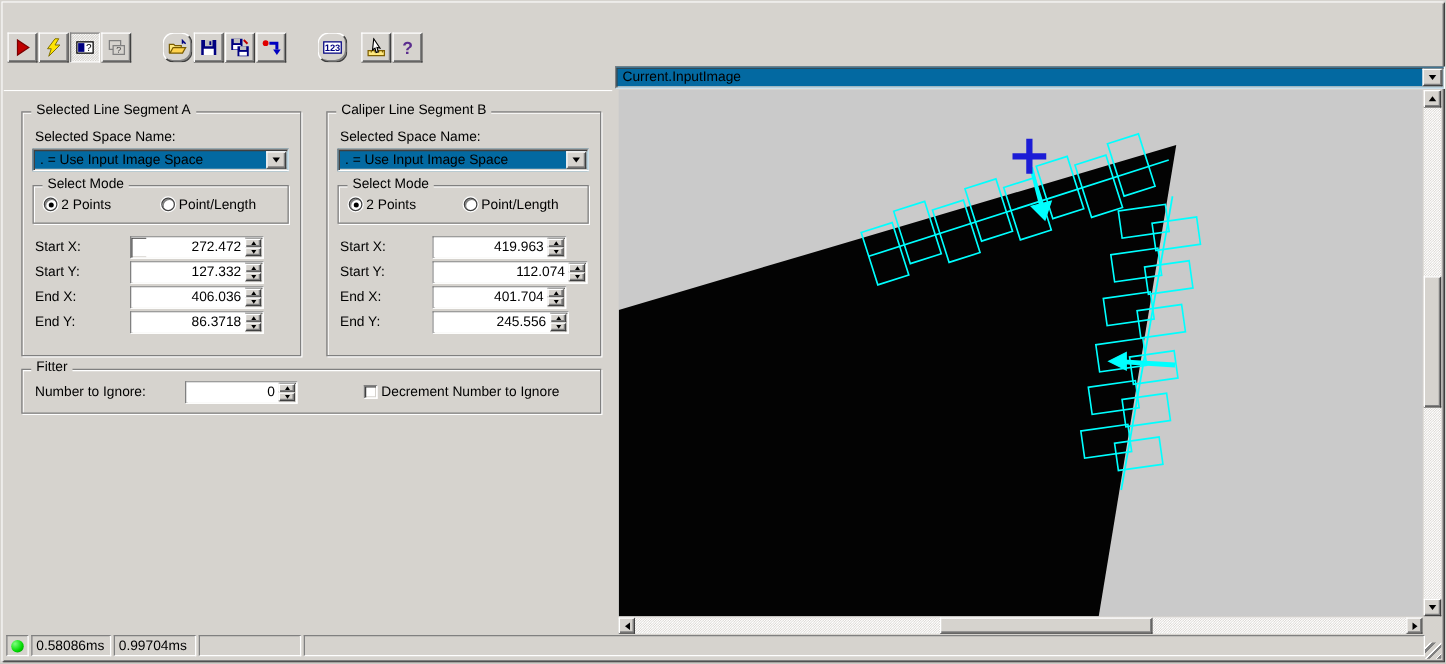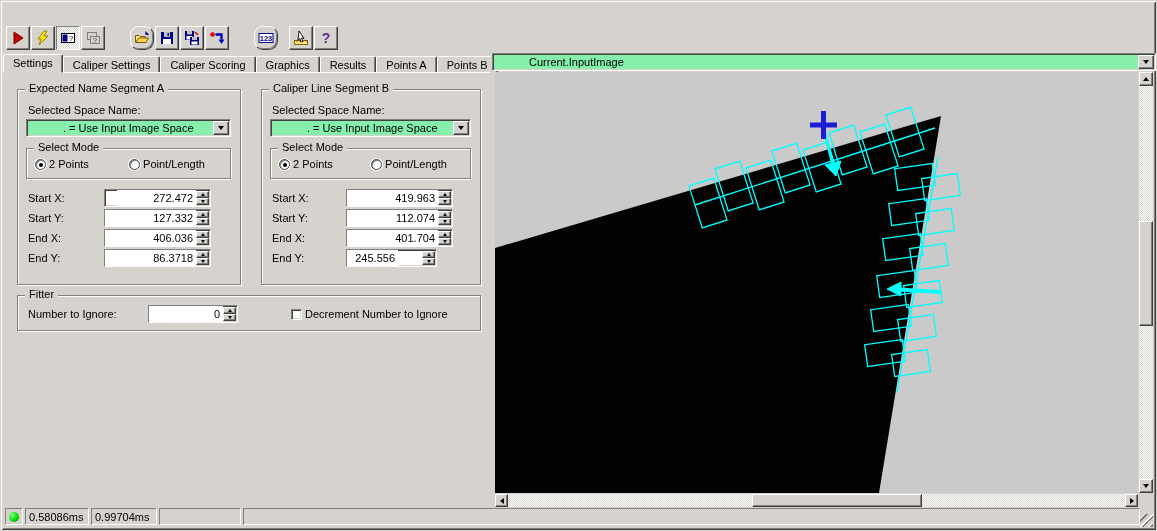--- a/index.html
+++ b/index.html
@@ -37,22 +37,22 @@
     border:1px solid; border-color:#fff #404040 transparent #fff; border-top-left-radius:2px; border-top-right-radius:2px;
     box-shadow:inset -1px 0 0 #808080; white-space:nowrap; cursor:default;}
   .tab.active{height:19px; z-index:2; font-weight:normal; border-bottom:1px solid var(--face);}
   .tab-page-edge{position:absolute; left:2px; top:71px; width:487px; height:1px; background:#fff;}
   
   .left-content{position:absolute; left:2px; top:72px; width:488px; height:433px; background:var(--face);}
   .group{position:absolute; border:1px solid #808080; box-shadow:1px 1px 0 #fff, inset 1px 1px 0 #fff;}
   .group-legend{position:absolute; top:-8px; left:7px; background:var(--face); padding:0 4px; white-space:nowrap;}
   .lbl{position:absolute; white-space:nowrap;}
   
-  .combo{position:absolute; height:18px; background:#86efac; display:flex; align-items:center;
-    border:1px solid; border-color:#808080 #fff #fff #808080; box-shadow:inset 1px 1px 0 #404040, inset -1px -1px 0 var(--face);padding-left:31px;}
+  .combo{position:absolute; height:18px; background:#0369a1; display:flex; align-items:center;
+    border:1px solid; border-color:#808080 #fff #fff #808080; box-shadow:inset 1px 1px 0 #404040, inset -1px -1px 0 var(--face);}
   .combo-text{flex:1; padding:0 4px 0 5px; white-space:nowrap; overflow:hidden;}
   .combo-btn{width:16px; height:14px; margin-right:1px; background:var(--face); display:flex; align-items:center; justify-content:center;
     border:1px solid; border-color:#fff #404040 #404040 #fff; box-shadow:inset -1px -1px 0 #808080;}
   .arrow-down{width:0; height:0; border-left:3px solid transparent; border-right:3px solid transparent; border-top:4px solid #000;}
   .arrow-up{width:0; height:0; border-left:3px solid transparent; border-right:3px solid transparent; border-bottom:4px solid #000;}
   .arrow-left{width:0; height:0; border-top:3px solid transparent; border-bottom:3px solid transparent; border-right:4px solid #000;}
   .arrow-right{width:0; height:0; border-top:3px solid transparent; border-bottom:3px solid transparent; border-left:4px solid #000;}
   
   .radio{display:inline-block; width:11px; height:11px; border-radius:50%; background:#fff; position:relative; vertical-align:-2px;
     border:1px solid #404040; box-shadow:inset 1px 1px 0 #808080, 0 0 0 1px #fff;}
@@ -174,35 +174,26 @@
         <polygon points="6,1 11,8.5 8.6,8 9.6,11.5 7.9,12 7,8.6 5,10" fill="#fff" stroke="#000" stroke-width="0.9"></polygon>
         </svg>
     </span>
     <span class="tool-btn">
       <svg width="16" height="16" viewBox="0 0 16 16">
         <text x="8" y="13" font-size="14" font-weight="bold" text-anchor="middle" fill="#5B2D8E">?</text>
         </svg>
     </span>
   </div>
 
-  <div class="tabstrip">
-    <span class="tab active">Settings</span>
-    <span class="tab">Caliper Settings</span>
-    <span class="tab">Caliper Scoring</span>
-    <span class="tab">Graphics</span>
-    <span class="tab">Results</span>
-    <span class="tab">Points A</span>
-    <span class="tab">Points B</span>
-  </div>
   <div class="tab-page-edge"></div>
 
   <div class="left-content">
 
     <div class="group" style="left:14px; top:16px; width:224px; height:196px;">
-      <span class="group-legend">Expected Name Segment A</span>
+      <span class="group-legend">Selected Line Segment A</span>
       <span class="lbl" style="left:10px; top:14px;">Selected Space Name:</span>
       <div class="combo" style="left:8px; top:29px; width:205px;">
         <span class="combo-text">. = Use Input Image Space</span>
         <span class="combo-btn">
             <span class="arrow-down"></span>
           </span>
       </div>
       <div class="group" style="left:8px; top:58px; width:205px; height:31px;">
         <span class="group-legend">Select Mode</span>
         <span class="lbl" style="left:8px; top:9px;">
@@ -290,21 +281,21 @@
         <span class="spinners">
             <span class="spin-b">
               <span class="arrow-up"></span>
             </span>
             <span class="spin-b">
               <span class="arrow-down"></span>
             </span>
           </span>
       </div>
       <span class="lbl" style="left:10px; top:122px;">Start Y:</span>
-      <div class="spin-edit" style="left:84px; top:119px; width:107px;">
+      <div class="spin-edit" style="left:84px; top:119px; width:124px;">
         <input value="112.074" style="">
         <span class="spinners">
             <span class="spin-b">
               <span class="arrow-up"></span>
             </span>
             <span class="spin-b">
               <span class="arrow-down"></span>
             </span>
           </span>
       </div>
@@ -314,21 +305,21 @@
         <span class="spinners">
             <span class="spin-b">
               <span class="arrow-up"></span>
             </span>
             <span class="spin-b">
               <span class="arrow-down"></span>
             </span>
           </span>
       </div>
       <span class="lbl" style="left:10px; top:162px;">End Y:</span>
-      <div class="spin-edit" style="left:84px; top:159px; width:91px;gap:24px;">
+      <div class="spin-edit" style="left:84px; top:159px; width:109px;">
         <input value="245.556" style="">
         <span class="spinners">
             <span class="spin-b">
               <span class="arrow-up"></span>
             </span>
             <span class="spin-b">
               <span class="arrow-down"></span>
             </span>
           </span>
       </div>

